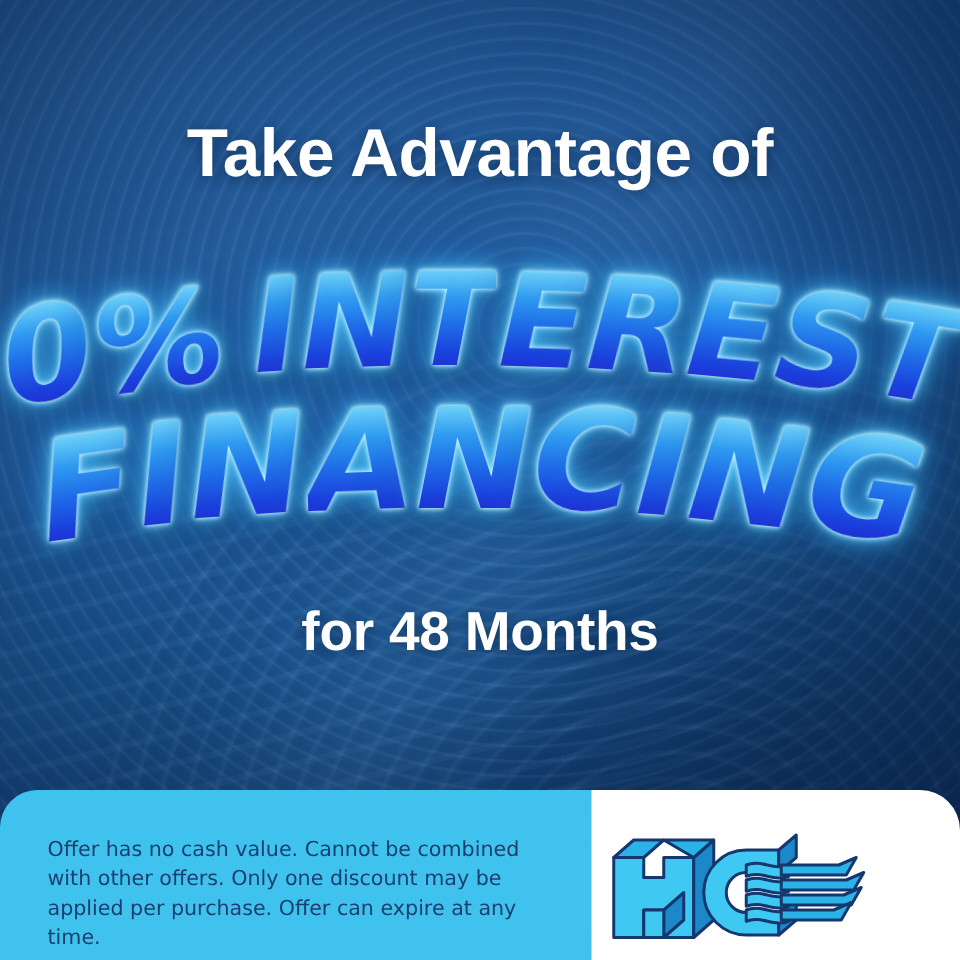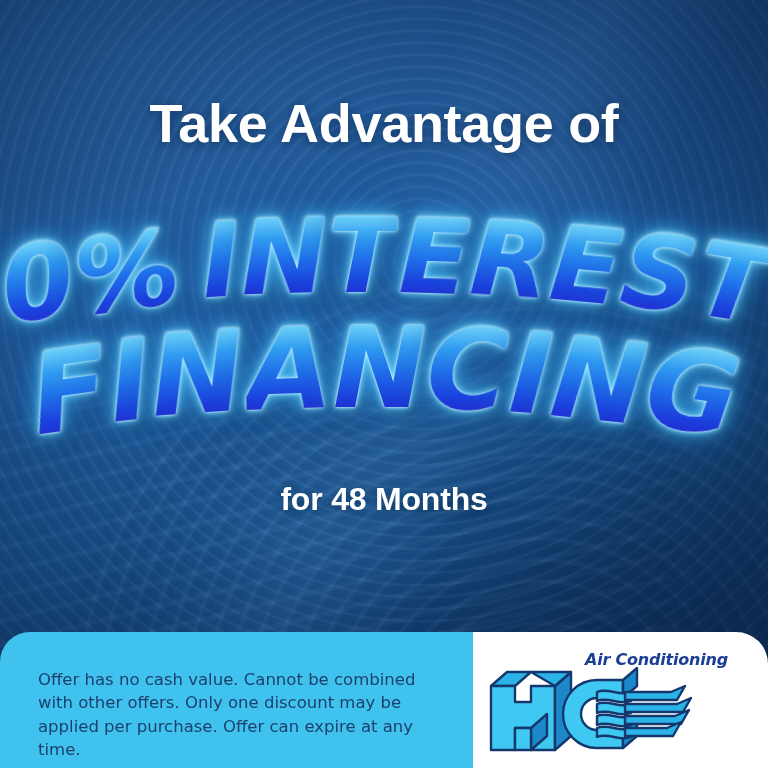--- a/index.html
+++ b/index.html
@@ -100,21 +100,21 @@
     letter-spacing: -0.3px;
     text-shadow: 0 2px 10px rgba(4,22,48,0.45);
   }
   .headline-bottom {
     position: absolute;
     top: 481px;
     left: 0;
     width: 768px;
     text-align: center;
     color: #ffffff;
-    font-size: 32px;
+    font-size: 44px;
     font-weight: bold;
     letter-spacing: -0.2px;
     text-shadow: 0 2px 10px rgba(4,22,48,0.45);
   }
 
   
   .hero {
     position: absolute;
     top: 196px;
     left: 0;
@@ -300,18 +300,17 @@
           <path d="M112,66 c12,-5 22,5 34,0 l0,9 c-12,5 -22,-5 -34,0 z" fill="#3fc9f2"></path>
 
           <polygon points="140,30 186,30 200,24 192,38 140,38" fill="#2bb3e8"></polygon>
           <polygon points="140,42 192,42 206,36 198,50 140,50" fill="#2bb3e8"></polygon>
           <polygon points="140,54 190,54 204,48 196,62 140,62" fill="#2bb3e8"></polygon>
           <polygon points="140,66 182,66 196,60 188,74 140,74" fill="#2bb3e8"></polygon>
         </g>
       </svg>
 
       <div class="logo-text">
-        <div class="logo-sub">Air Conditioning</div>
       </div>
     </div>
   </div>
 
 </div>
 
 </body></html>

